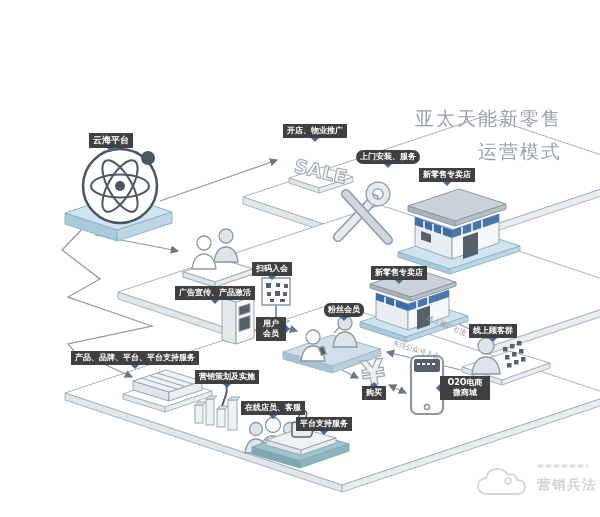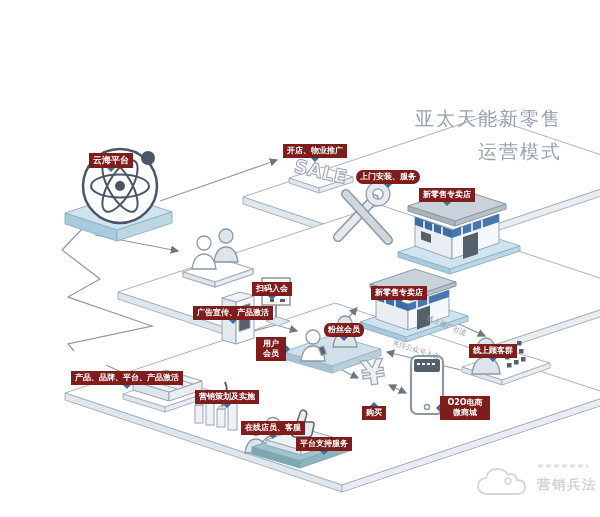--- a/index.html
+++ b/index.html
@@ -2,22 +2,22 @@
 <html><head>
 <meta charset="utf-8">
 <style>
   html,body{margin:0;padding:0;background:#fff;}
   #stage{position:relative;width:600px;height:517px;background:#fff;overflow:hidden;
          font-family:"DejaVu Sans","Liberation Sans",sans-serif;}
   #stage svg{position:absolute;left:0;top:0;}
   .title{position:absolute;right:38px;top:56px;text-align:right;color:#97a1ac;
          font-size:19px;letter-spacing:2px;line-height:1.75;z-index:2;margin-top:46px;}
   .title span{display:block;}
-  .lbl{position:absolute;background:#7f1d1d;color:#fff;font-size:8px;font-weight:700;
-       padding:2px 4px;white-space:nowrap;line-height:1.25;z-index:6;margin-top:20px;}
+  .lbl{position:absolute;background:#404040;color:#fff;font-size:8px;font-weight:700;
+       padding:2px 4px;white-space:nowrap;line-height:1.25;z-index:6;}
   .lbl:after{content:"";position:absolute;left:50%;transform:translateX(-50%);
        bottom:-4px;border:4px solid transparent;border-top:4px solid #3e6da6;border-bottom:0;}
   .lbl.pt-top:after{bottom:auto;top:-4px;transform:translateX(-50%);
        border:4px solid transparent;border-bottom:4px solid #3e6da6;border-top:0;}
   .lbl.pt-left:after{left:-4px;top:50%;bottom:auto;transform:translateY(-50%);
        border:4px solid transparent;border-right:4px solid #3e6da6;border-left:0;}
   .lbl.pt-right:after{left:auto;right:-4px;top:50%;bottom:auto;transform:translateY(-50%);
        border:4px solid transparent;border-left:4px solid #3e6da6;border-right:0;}
   .lbl.two{white-space:normal;text-align:center;}
   .edgetxt{position:absolute;font-size:7px;color:#8a929e;white-space:nowrap;
@@ -259,34 +259,34 @@
 <div class="title">
   <span>亚太天能新零售</span>
   <span>运营模式</span>
 </div>
 
 <div class="lbl" style="left:89px;top:133px;font-size:9px;">云海平台</div>
 <div class="lbl" style="left:283px;top:124px;">开店、物业推广</div>
 <div class="lbl" style="left:356px;top:150px;border-radius:7px;">上门安装、服务</div>
 <div class="lbl" style="left:419px;top:168px;">新零售专卖店</div>
 <div class="lbl" style="left:252px;top:262px;">扫码入会</div>
-<div class="lbl" style="left:193px;top:286px;">广告宣传、产品激活</div>
+<div class="lbl" style="left:175px;top:286px;">广告宣传、产品激活</div>
 <div class="lbl" style="left:324px;top:303px;border-radius:6px;">粉丝会员</div>
 <div class="lbl two pt-right" style="left:256px;top:317px;width:22px;">
   <span>用户</span><br>
   <span>会员</span>
 </div>
 <div class="lbl" style="left:371px;top:266px;">新零售专卖店</div>
 <div class="lbl" style="left:469px;top:324px;">线上顾客群</div>
 <div class="lbl pt-top" style="left:362px;top:386px;">购买</div>
 <div class="lbl two pt-left" style="left:440px;top:376px;width:42px;">
   <span>O2O电商</span><br>
   <span>微商城</span>
 </div>
-<div class="lbl" style="left:71px;top:351px;">产品、品牌、平台、产品激活</div>
+<div class="lbl" style="left:71px;top:351px;">产品、品牌、平台、平台支持服务</div>
 <div class="lbl" style="left:195px;top:370px;">营销策划及实施</div>
 <div class="lbl" style="left:241px;top:401px;">在线店员、客服</div>
 <div class="lbl" style="left:296px;top:417px;">平台支持服务</div>
 
 <div class="edgetxt" style="left:429px;top:313px;transform:rotate(23deg);">线上推广引流</div>
 <div class="edgetxt" style="left:394px;top:338px;transform:rotate(17deg);">关注公众号入会</div>
 
 </div>
 
 </body></html>

